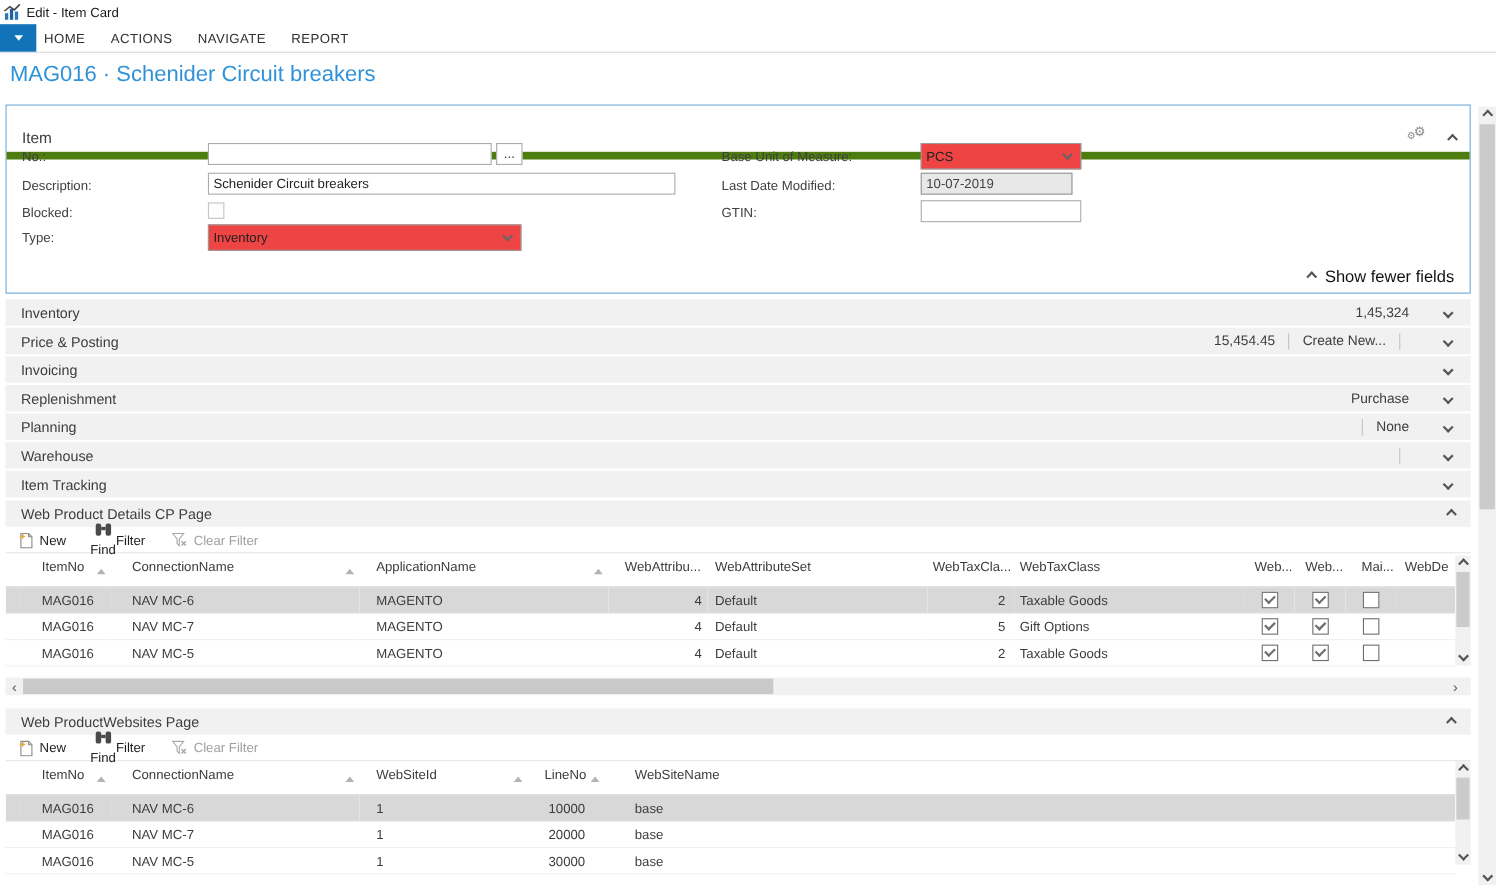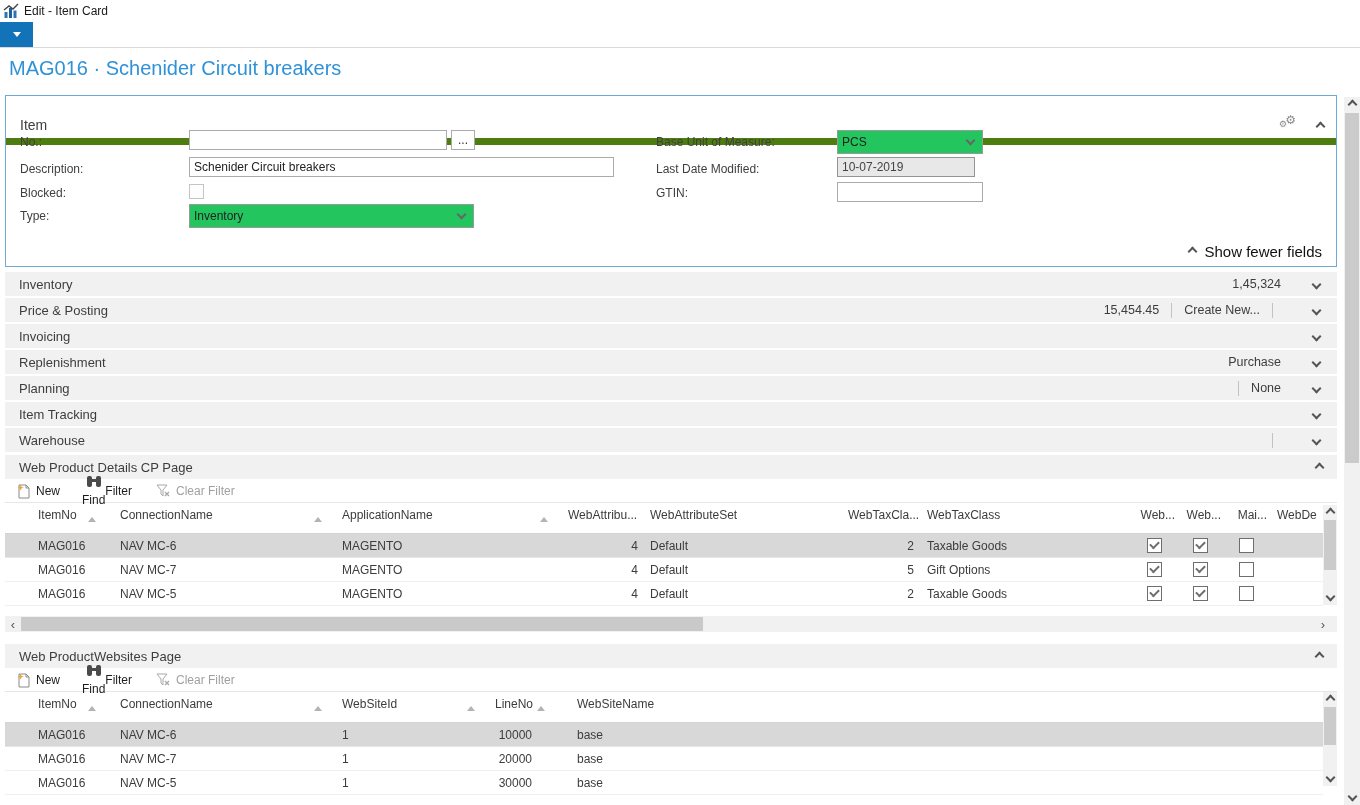--- a/index.html
+++ b/index.html
@@ -26,21 +26,21 @@
   .gears .g2{position:absolute;right:9px;top:4px;font-size:9px;}
   .chev{display:inline-block;width:7px;height:7px;border-right:2px solid #555;border-bottom:2px solid #555;}
   .chev.up{transform:rotate(-135deg);}
   .chev.down{transform:rotate(45deg);}
   .chev.sm{width:5px;height:5px;border-width:2px;}
   .panel-collapse{position:absolute;right:12px;top:7px;cursor:pointer;}
   .frow-label{position:absolute;font-size:12px;color:#3f3f3f;}
   .inp{position:absolute;height:20px;border:1px solid #ababab;box-sizing:border-box;font:12px "Liberation Sans",sans-serif;padding:0 4px;color:#222;background:#fff;}
   .inp:disabled,.inp.dis{background:#e8e8e8;border-color:#949494;color:#444;}
   .browse-btn{position:absolute;width:24px;height:20px;border:1px solid #ababab;background:#fff;box-sizing:border-box;text-align:center;line-height:12px;font-size:12px;color:#333;cursor:pointer;}
-  .sel{position:absolute;height:24px;border:1px solid #999;box-sizing:border-box;background:#22c55e;display:flex;align-items:center;padding:0 4px;cursor:pointer;color:#222;}
+  .sel{position:absolute;height:24px;border:1px solid #999;box-sizing:border-box;background:#ef4444;display:flex;align-items:center;padding:0 4px;cursor:pointer;color:#222;}
   .sel .spacer{flex:1;}
   .formcb{position:absolute;width:13px;height:13px;border:1px solid #c4c4c4;background:#fdfdfd;}
   .showfewer{position:absolute;right:14px;top:147px;display:flex;align-items:center;gap:8px;cursor:pointer;color:#111;font-size:15px;}
   
   .fasttabs{position:absolute;left:5px;top:272px;width:1332px;}
   .ft{height:24px;margin-bottom:2px;background:#f1f1f1;display:flex;align-items:center;padding:0 14px 0 14px;box-sizing:border-box;cursor:pointer;}
   .ft .ft-label{font-size:13px;color:#3d3d3d;}
   .ft .sp{flex:1;}
   .ft .ft-val{font-size:12.5px;color:#3d3d3d;margin:0 2px;}
   .ft .ft-div{width:1px;height:15px;background:#c2c2c2;margin:0 10px;}
@@ -110,20 +110,26 @@
       <rect x="10.5" y="7.5" width="3" height="7.5" fill="#2e75b6"></rect>
       <polyline points="1,7 6,3 10,6 15,1" stroke="#444" stroke-width="1.4" fill="none"></polyline>
     </svg>
     <span class="ttl">Edit - Item Card</span>
   </div>
 
   <div class="ribbon">
     <div class="appmenu">
       <span class="caret"></span>
     </div>
+    <div class="tabs">
+      <span class="tab">HOME</span>
+      <span class="tab">ACTIONS</span>
+      <span class="tab">NAVIGATE</span>
+      <span class="tab">REPORT</span>
+    </div>
   </div>
 
   <div class="pagetitle">MAG016 · Schenider Circuit breakers</div>
 
   <div class="item-panel">
     <div class="hdr">
       <span class="lbl">Item</span>
       <span class="gears">
           <span class="g1">⚙</span>
           <span class="g2">⚙</span>
@@ -195,28 +201,28 @@
         <span class="ft-chev"><span class="chev down sm" style="border-color:#555;"></span></span>
       </div>
       <div class="ft">
         <span class="ft-label">Planning</span>
         <span class="sp"></span>
         <span class="ft-div"></span>
         <span class="ft-val">None</span>
         <span class="ft-chev"><span class="chev down sm" style="border-color:#555;"></span></span>
       </div>
       <div class="ft">
+        <span class="ft-label">Warehouse</span>
+        <span class="sp"></span>
+        <span class="ft-div"></span>
+        <span class="ft-chev"><span class="chev down sm" style="border-color:#555;"></span></span>
+      </div>
+      <div class="ft">
         <span class="ft-label">Item Tracking</span>
         <span class="sp"></span>
-        <span class="ft-chev"><span class="chev down sm" style="border-color:#555;"></span></span>
-      </div>
-      <div class="ft">
-        <span class="ft-label">Warehouse</span>
-        <span class="sp"></span>
-        <span class="ft-div"></span>
         <span class="ft-chev"><span class="chev down sm" style="border-color:#555;"></span></span>
       </div>
     </div>
 
   <div class="sec-hdr" style="top:455px;">
     <span class="lbl">Web Product Details CP Page</span>
     <span class="sp"></span>
     <span class="chev up sm"></span>
   </div>
 

